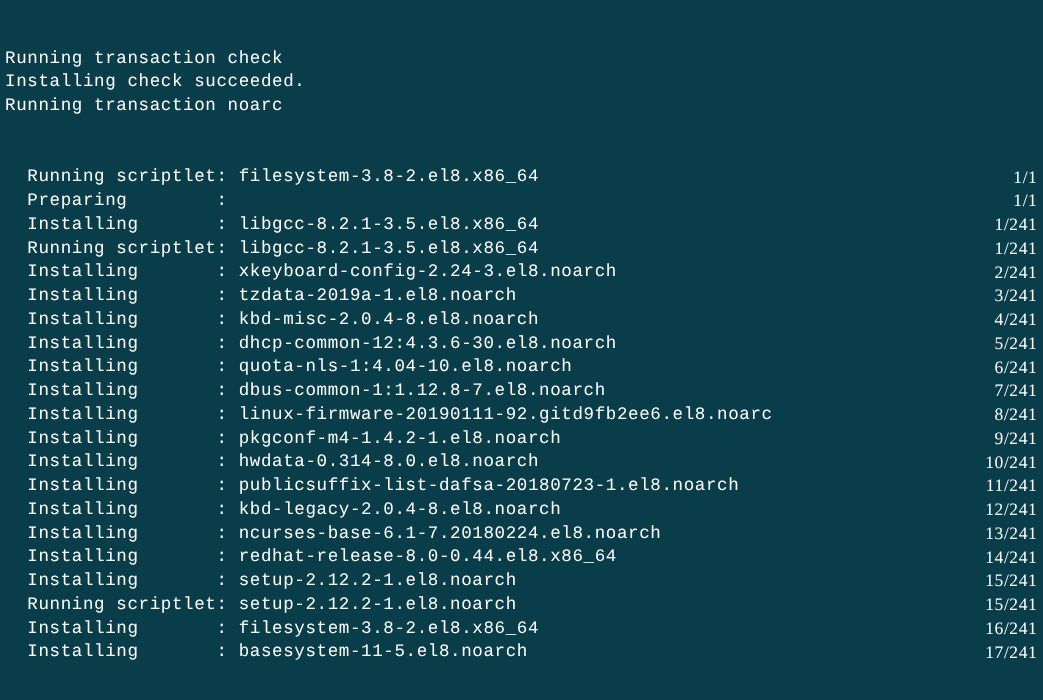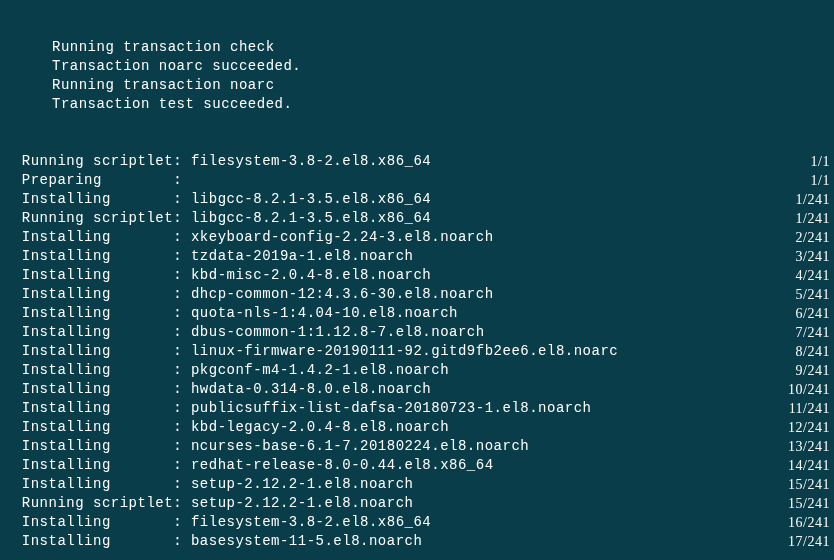--- a/index.html
+++ b/index.html
@@ -23,30 +23,29 @@
       white-space: pre;
       padding: 0 4px;
     }
     .line {
       display: flex;
       justify-content: space-between;
       white-space: pre;
     }
     .line-full {
       white-space: pre;
-      margin-left: 48px;
     }
     .left {
       white-space: pre;
     }
     .right {
       white-space: pre;
       text-align: right;
       font-family: Liberation Serif, serif;
     }
   </style>
 </head>
 <body>
 
 <div class="terminal">
-  <div id="header-container"><div class="line-full">Running transaction check</div><div class="line-full">Transaction noarc succeeded.</div><div class="line-full">Running transaction noarc</div><div class="line-full">Transaction test succeeded.</div></div>
+  <div id="header-container"><div class="line-full">Running transaction check</div><div class="line-full">Installing check succeeded.</div><div class="line-full">Running transaction noarc</div></div>
   <div id="rows-container"><div class="line"><span class="left">  Running scriptlet: filesystem-3.8-2.el8.x86_64</span><span class="right">1/1</span></div><div class="line"><span class="left">  Preparing        : </span><span class="right">1/1</span></div><div class="line"><span class="left">  Installing       : libgcc-8.2.1-3.5.el8.x86_64</span><span class="right">1/241</span></div><div class="line"><span class="left">  Running scriptlet: libgcc-8.2.1-3.5.el8.x86_64</span><span class="right">1/241</span></div><div class="line"><span class="left">  Installing       : xkeyboard-config-2.24-3.el8.noarch</span><span class="right">2/241</span></div><div class="line"><span class="left">  Installing       : tzdata-2019a-1.el8.noarch</span><span class="right">3/241</span></div><div class="line"><span class="left">  Installing       : kbd-misc-2.0.4-8.el8.noarch</span><span class="right">4/241</span></div><div class="line"><span class="left">  Installing       : dhcp-common-12:4.3.6-30.el8.noarch</span><span class="right">5/241</span></div><div class="line"><span class="left">  Installing       : quota-nls-1:4.04-10.el8.noarch</span><span class="right">6/241</span></div><div class="line"><span class="left">  Installing       : dbus-common-1:1.12.8-7.el8.noarch</span><span class="right">7/241</span></div><div class="line"><span class="left">  Installing       : linux-firmware-20190111-92.gitd9fb2ee6.el8.noarc</span><span class="right">8/241</span></div><div class="line"><span class="left">  Installing       : pkgconf-m4-1.4.2-1.el8.noarch</span><span class="right">9/241</span></div><div class="line"><span class="left">  Installing       : hwdata-0.314-8.0.el8.noarch</span><span class="right">10/241</span></div><div class="line"><span class="left">  Installing       : publicsuffix-list-dafsa-20180723-1.el8.noarch</span><span class="right">11/241</span></div><div class="line"><span class="left">  Installing       : kbd-legacy-2.0.4-8.el8.noarch</span><span class="right">12/241</span></div><div class="line"><span class="left">  Installing       : ncurses-base-6.1-7.20180224.el8.noarch</span><span class="right">13/241</span></div><div class="line"><span class="left">  Installing       : redhat-release-8.0-0.44.el8.x86_64</span><span class="right">14/241</span></div><div class="line"><span class="left">  Installing       : setup-2.12.2-1.el8.noarch</span><span class="right">15/241</span></div><div class="line"><span class="left">  Running scriptlet: setup-2.12.2-1.el8.noarch</span><span class="right">15/241</span></div><div class="line"><span class="left">  Installing       : filesystem-3.8-2.el8.x86_64</span><span class="right">16/241</span></div><div class="line"><span class="left">  Installing       : basesystem-11-5.el8.noarch</span><span class="right">17/241</span></div></div>
 </div>
 
 </body></html>

